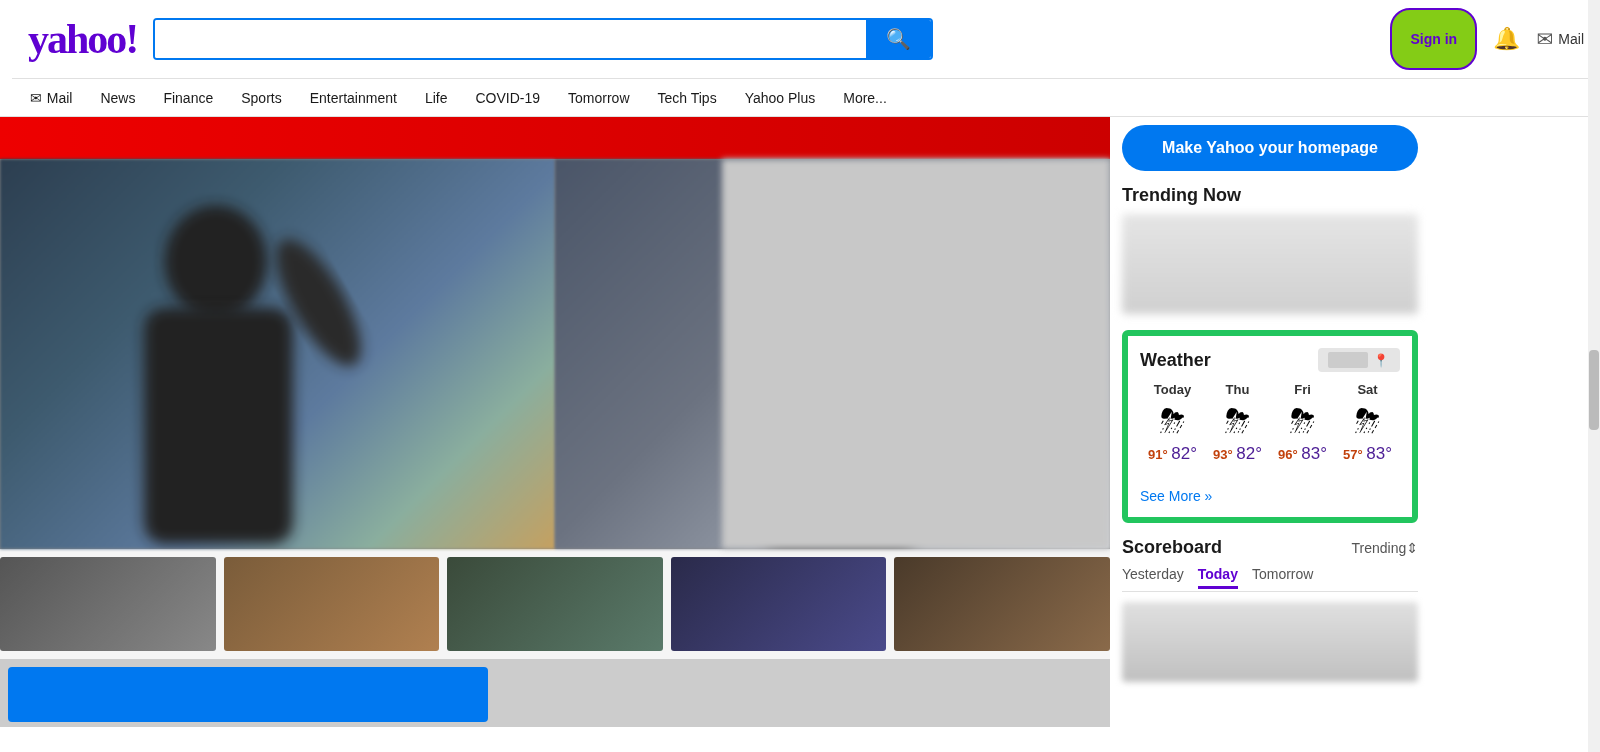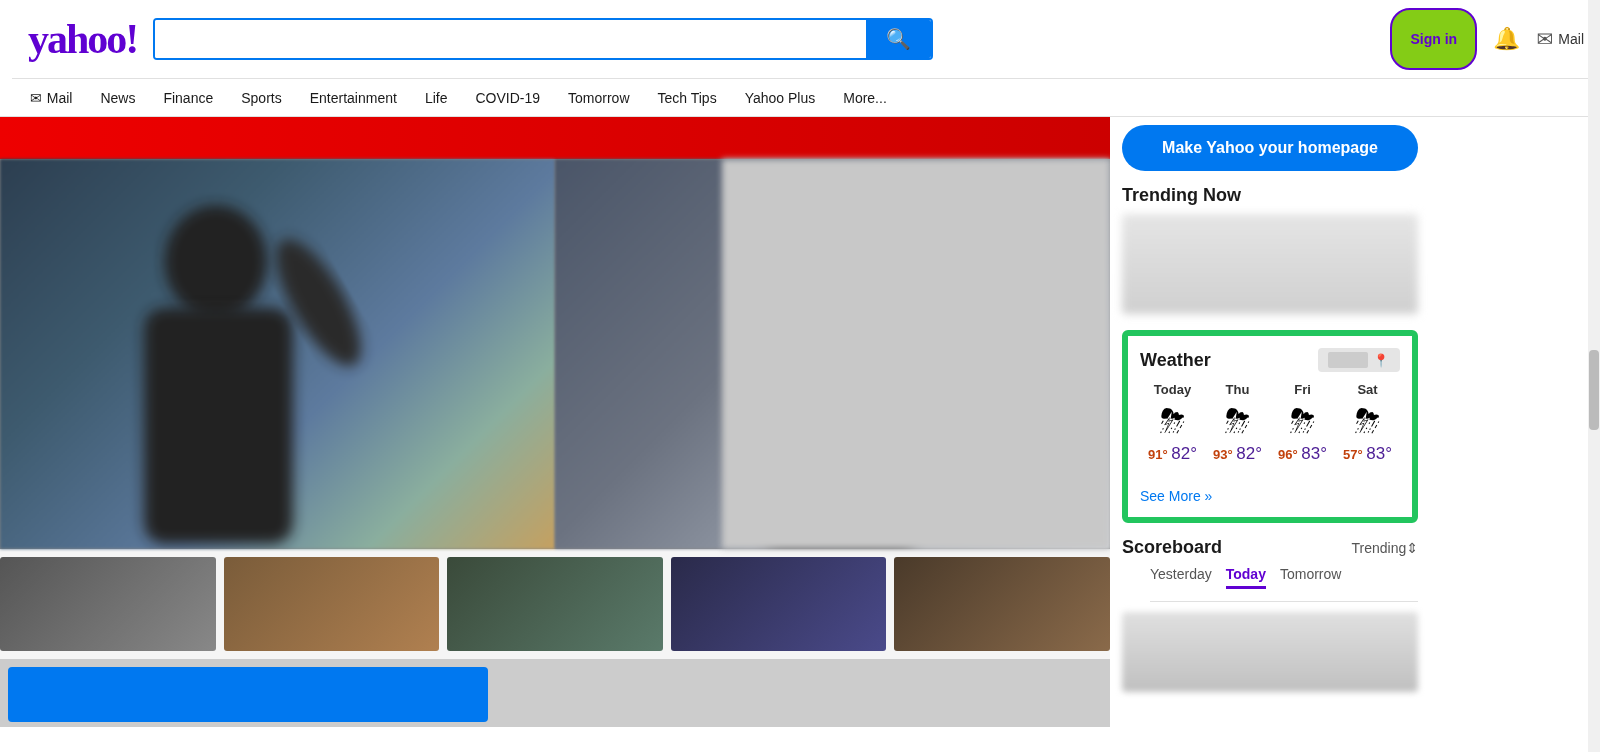--- a/index.html
+++ b/index.html
@@ -291,22 +291,21 @@
       color: #555;
       cursor: pointer;
       display: flex;
       align-items: center;
     }
     .scoreboard-tabs {
       display: flex;
       gap: 14px;
       margin-bottom: 10px;
       border-bottom: 1px solid #e0e0e0;
-      padding-bottom: 12px;
-      margin-left: 28px;
+      padding-bottom: 2px;
     }
     .score-tab {
       font-size: 14px;
       color: #555;
       cursor: pointer;
       padding-bottom: 4px;
     }
     .score-tab.active {
       color: #6001d2;
       font-weight: bold;

